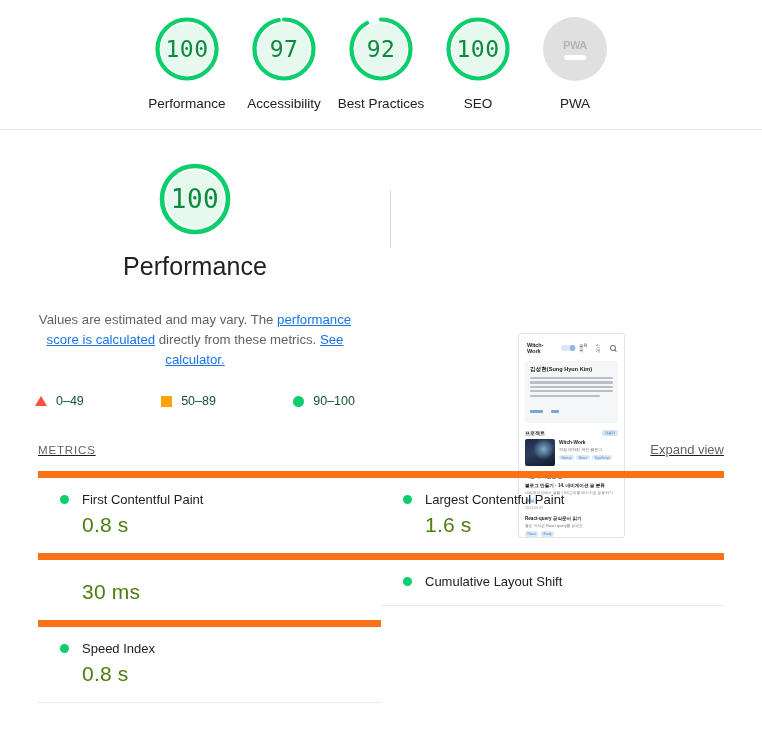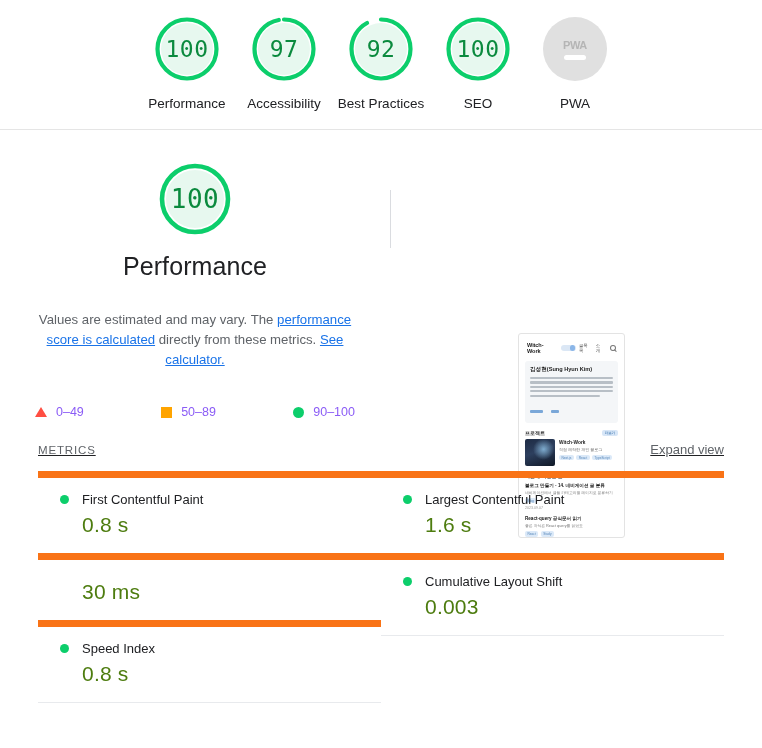--- a/index.html
+++ b/index.html
@@ -126,27 +126,27 @@
     text-align: center;
     font-size: 13.2px;
     line-height: 20px;
     color: #5f6368;
   }
   .perf-desc a {
     color: #1a73e8;
     text-decoration: underline;
   }
   .legend-row {
-    margin-top: 35px;
+    margin-top: 24px;
     width: 320px;
     display: flex;
     justify-content: space-between;
     align-items: center;
     font-size: 12.5px;
-    color: #8b5cf6;
+    color: #14532d;
   }
   .legend-item { display: flex; align-items: center; gap: 9px; }
   .swatch-triangle {
     width: 0; height: 0;
     border-left: 6px solid transparent;
     border-right: 6px solid transparent;
     border-bottom: 10px solid #ff4e42;
   }
   .swatch-square {
     width: 11px; height: 11px;
@@ -571,19 +571,18 @@
           <span class="metric-label">Largest Contentful Paint</span>
         </div>
         <div class="metric-value">1.6 s</div>
       </div>
 
       <div class="metric-item last">
         <div class="metric-label-row">
           <span class="metric-dot"></span>
           <span class="metric-label">Cumulative Layout Shift</span>
         </div>
-        <div class="metric-value">0.003</div>
       </div>
 
     </div>
 
   </div>
 </div>
 
 </body></html>

